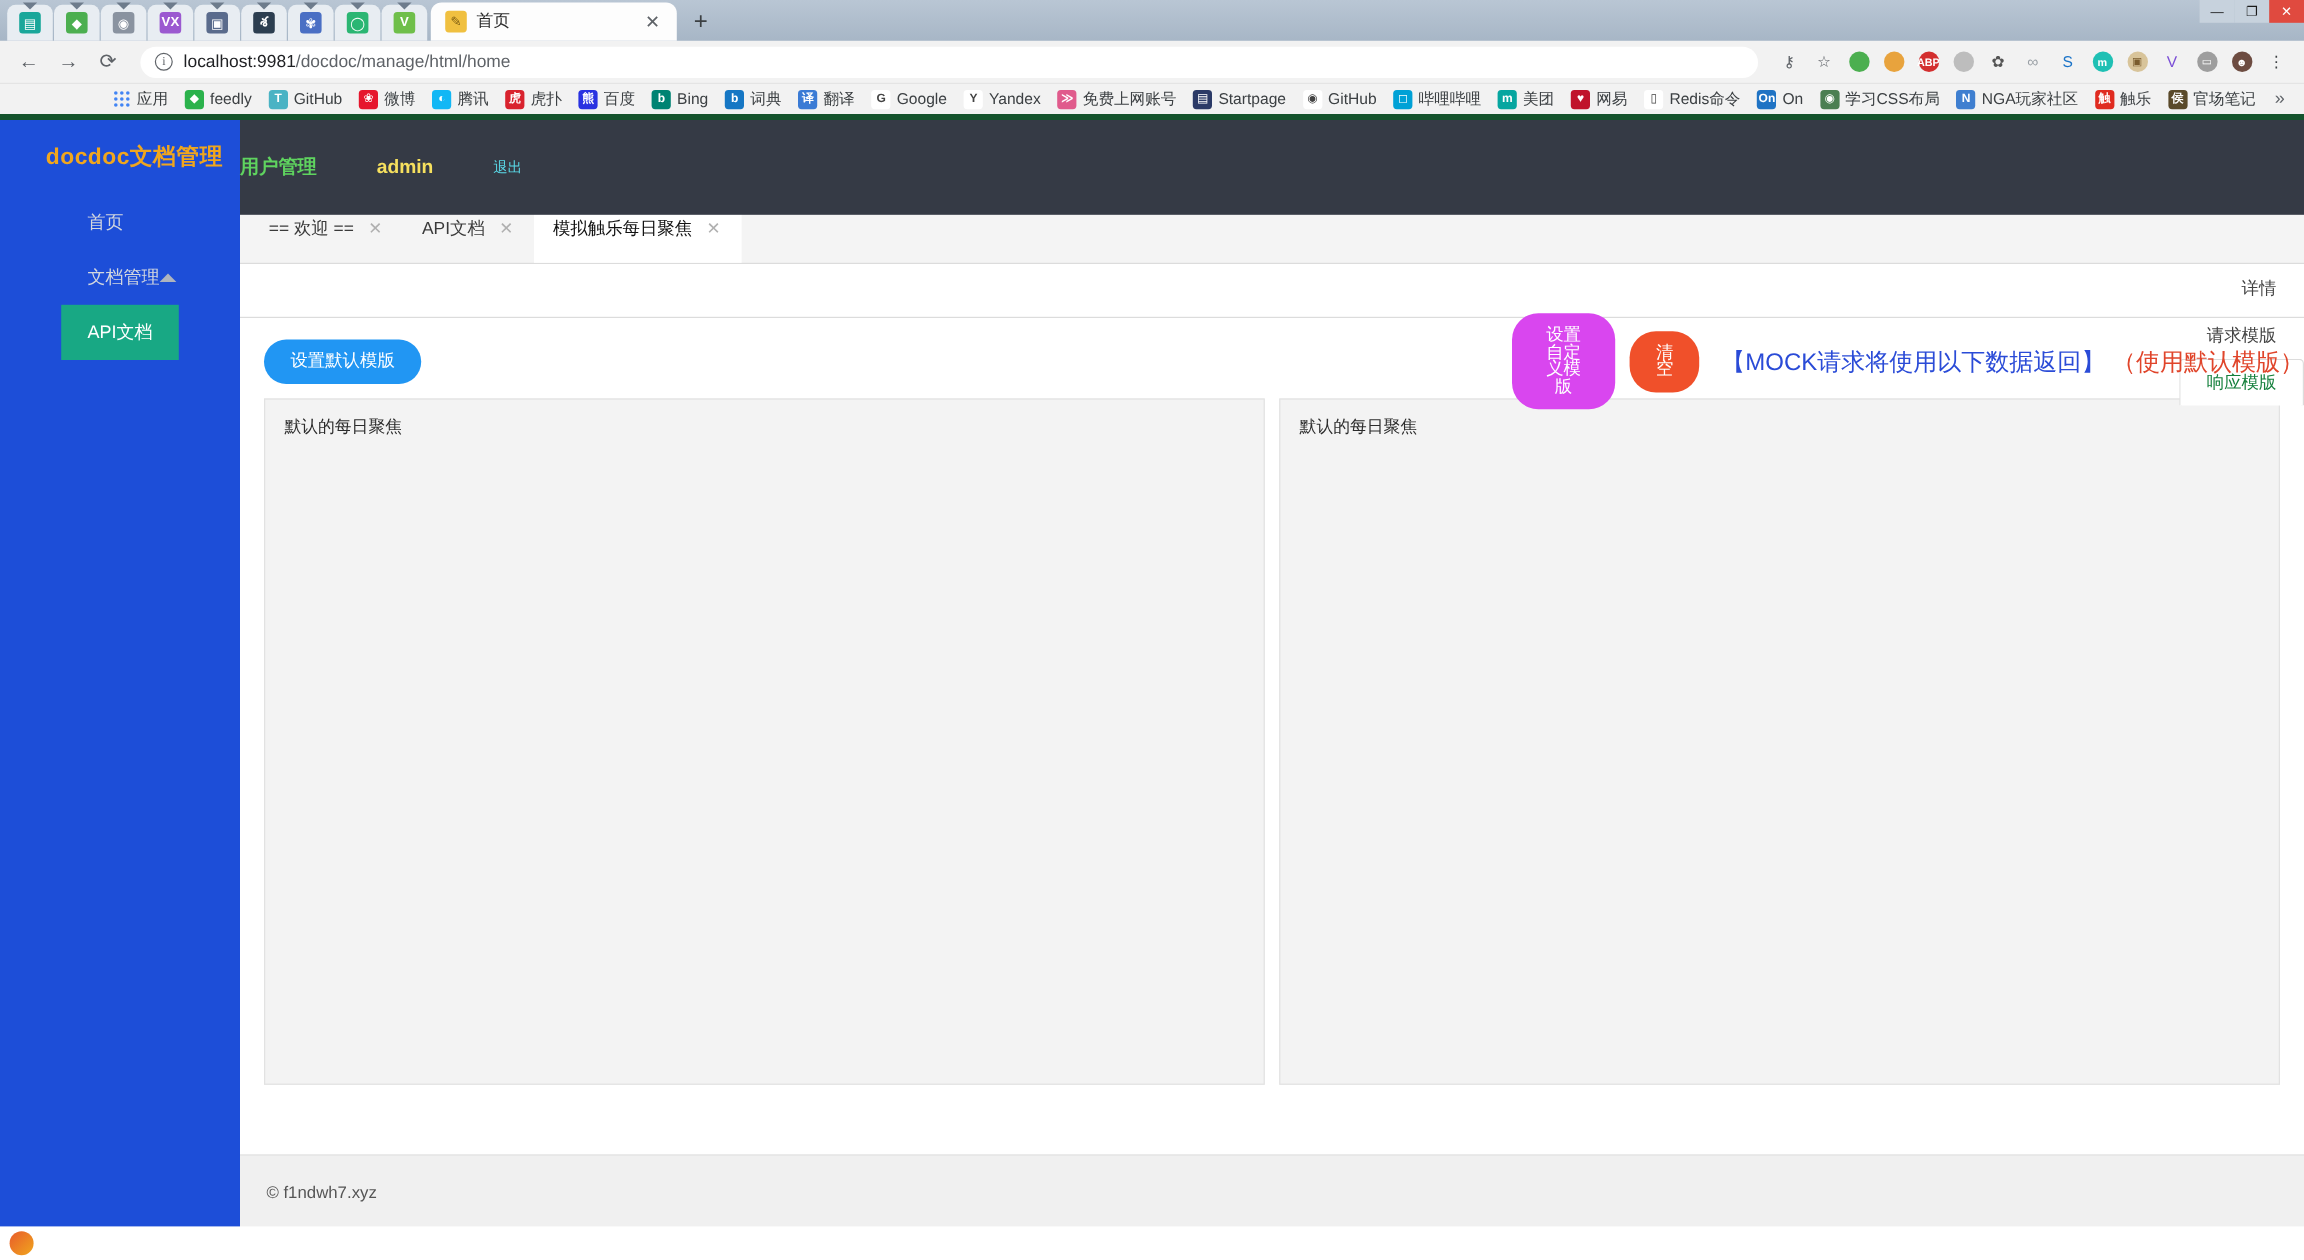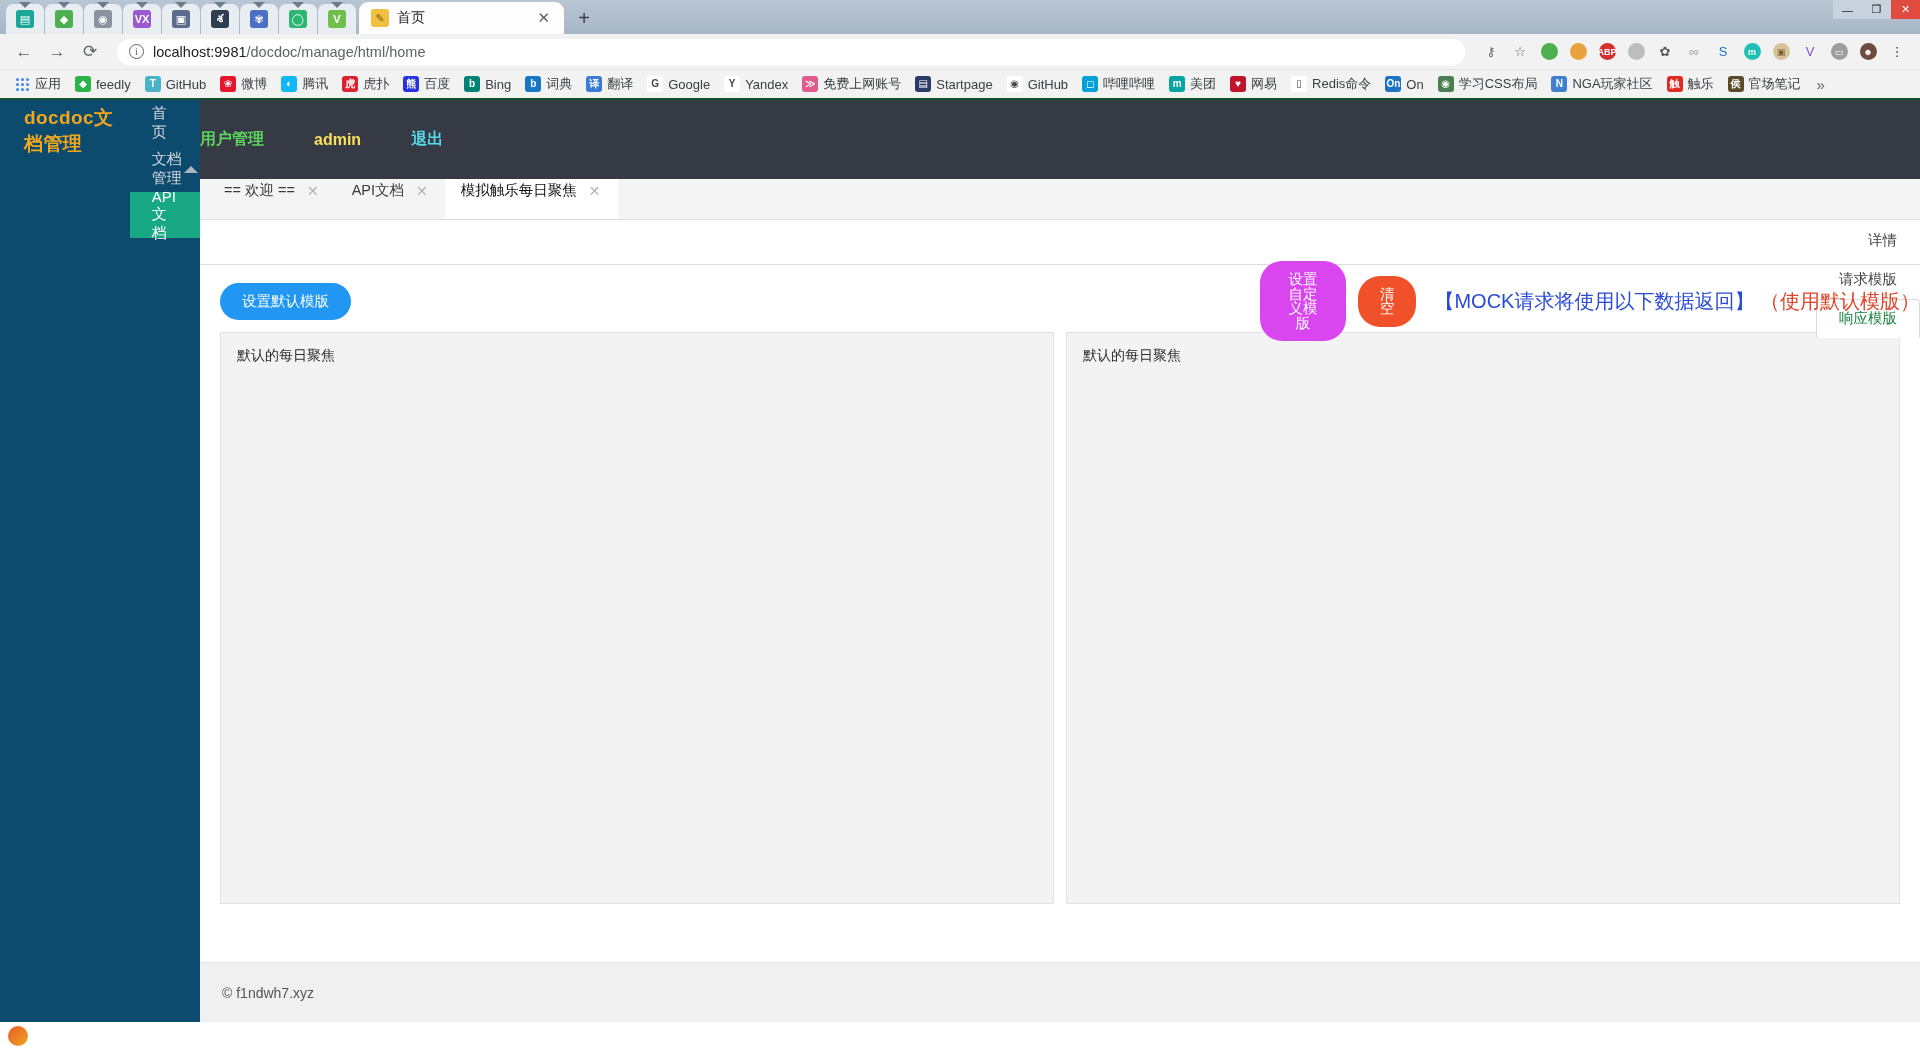--- a/index.html
+++ b/index.html
@@ -78,42 +78,42 @@
   .url-dim { color: #5f6368; }
   .url-strong { color: #202124; }
   .tb-ext { width: 26px; height: 26px; display:flex; align-items:center;
     justify-content:center; cursor: pointer; font-size: 13px; }
   .ext-dot { width: 17px; height: 17px; border-radius: 50%;
     display:flex; align-items:center; justify-content:center;
     font-size: 9px; color:#fff; font-weight: bold; }
 
   .bookmarks {
     height: 30px; background: #f2f2f2; display: flex; align-items: center;
-    padding: 0 8px; gap: 2px; border-bottom: 2px solid #14532d;
-    overflow: hidden; white-space: nowrap;
+    padding: 0 8px; gap: 2px; border-bottom: 5px solid #14532d;
+    overflow: hidden; white-space: nowrap; justify-content: flex-end;
   }
   .bm {
     display: flex; align-items: center; gap: 5px; padding: 3px 6px;
     font-size: 13px; color: #3c4043; cursor: pointer; border-radius: 4px;
     flex-shrink: 0;
   }
   .bm-ico { width: 16px; height: 16px; border-radius: 3px; flex-shrink: 0;
     display:flex; align-items:center; justify-content:center;
     font-size: 10px; font-weight: bold; color: #fff; line-height: 1; }
   .bm-overflow { font-size: 15px; color: #5f6368; padding: 0 8px; cursor: pointer; }
   .apps-grid { display:grid; grid-template-columns: repeat(3,3px);
     grid-template-rows: repeat(3,3px); gap: 2px; }
   .apps-grid i { display:block; width:3px; height:3px; border-radius:50%; }
 
   
   .page { flex: 1; display: flex; background: #ffffff; position: relative; }
 
   .sidebar {
-    width: 200px; background: #0c4a6e; color: #c8ccd4;
-    display: flex; flex-direction: row; flex-shrink: 0;
+    width: 200px; background: #1d4ed8; color: #c8ccd4;
+    display: flex; flex-direction: column; flex-shrink: 0; align-items: center;
   }
   .brand {
     height: 62px; display: flex; align-items: center; padding-left: 24px;
     font-size: 19px; font-weight: bold; color: #f0a61e;
     letter-spacing: .4px;
   }
   .side-item {
     height: 46px; display: flex; align-items: center; justify-content: space-between;
     padding: 0 22px 0 22px; font-size: 15px; color: #d3d7de; cursor: pointer;
   }
@@ -430,21 +430,21 @@
             <span>API文档</span>
           </div>
         </div>
     </div>
 
     <div class="content">
 
       <div style="position:absolute;top:0;right:0;height:79px;display:flex;align-items:center;gap:50px;padding-right:48px;background:#353a45;width:calc(100% - 200px);" id="hdrLinks">
           <div style="font-size: 16px; font-weight: bold; cursor: pointer; color: rgb(95, 211, 95);">用户管理</div>
           <div style="font-size: 16px; font-weight: bold; cursor: pointer; color: rgb(246, 224, 94);">admin</div>
-          <div style="font-size: 16px; font-weight: bold; cursor: pointer; color: rgb(90, 217, 232);">退出</div>
+          <div style="font-size: 12px; font-weight: normal; cursor: pointer; color: rgb(90, 217, 232);">退出</div>
         </div>
 
       <div style="height:62px;"></div>
 
       <div class="tabstrip" id="pTabs">
           <div class="ptab">
             <span>== 欢迎 ==</span>
             <span class="x">✕</span>
           </div>
           <div class="ptab">

